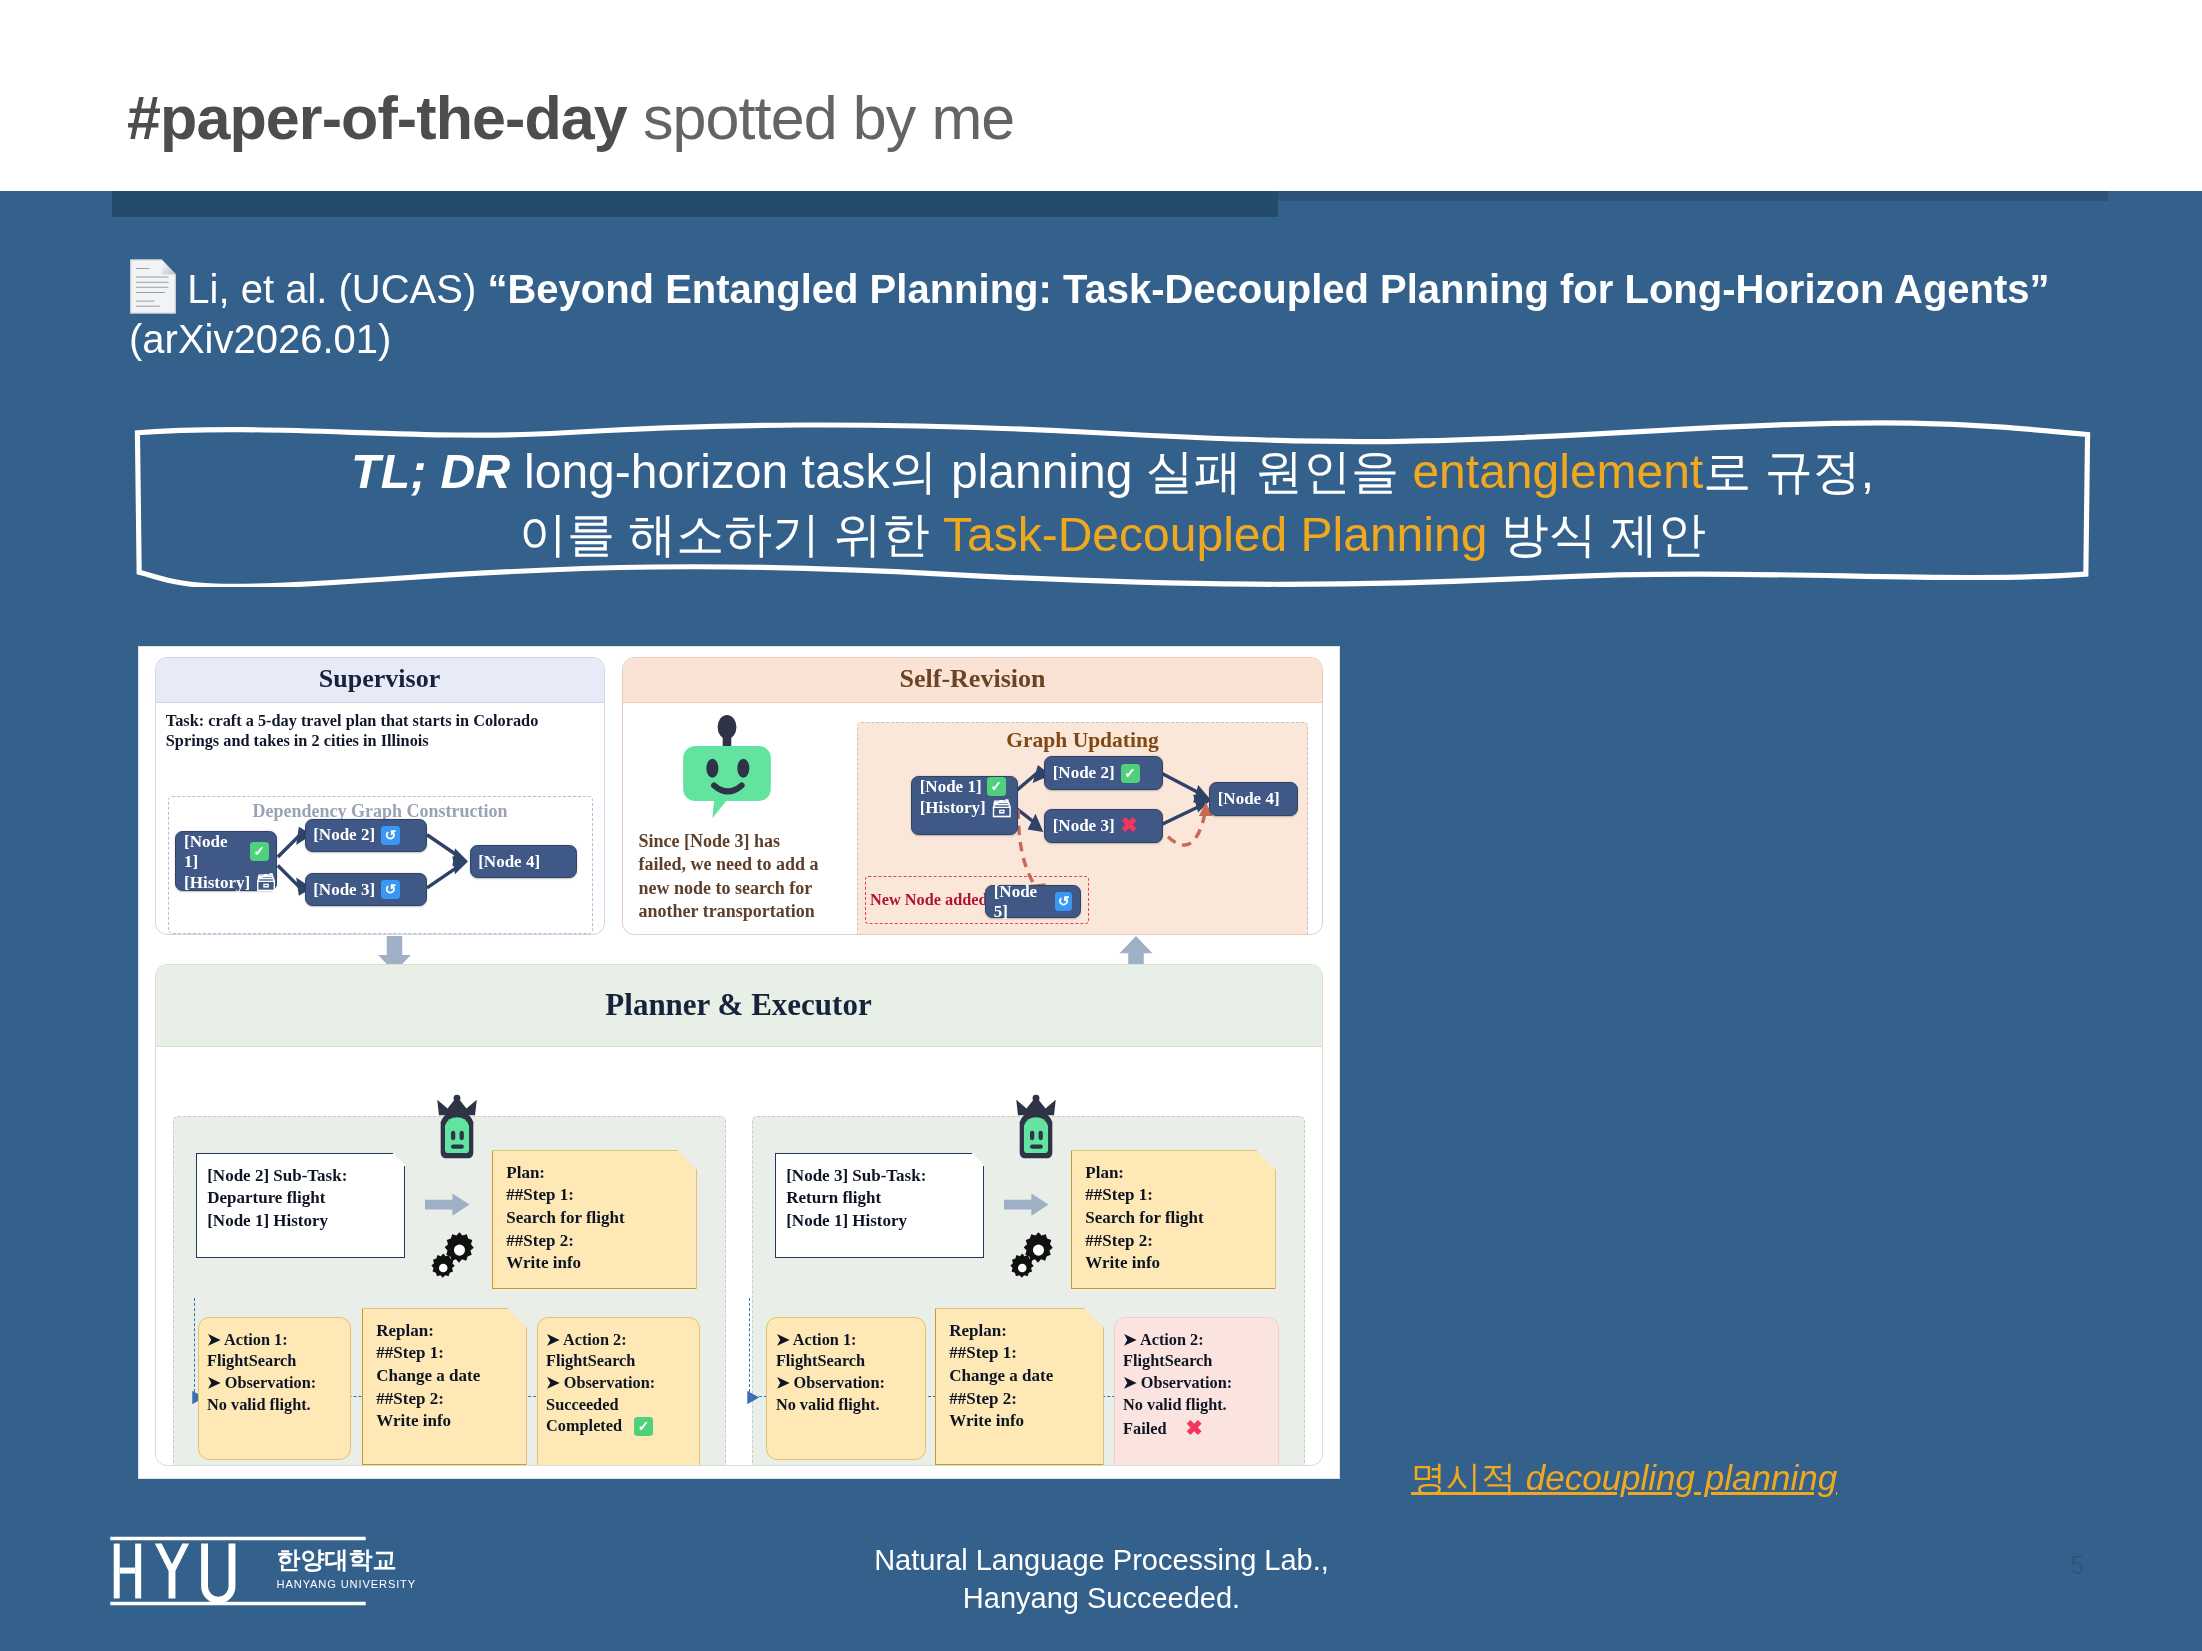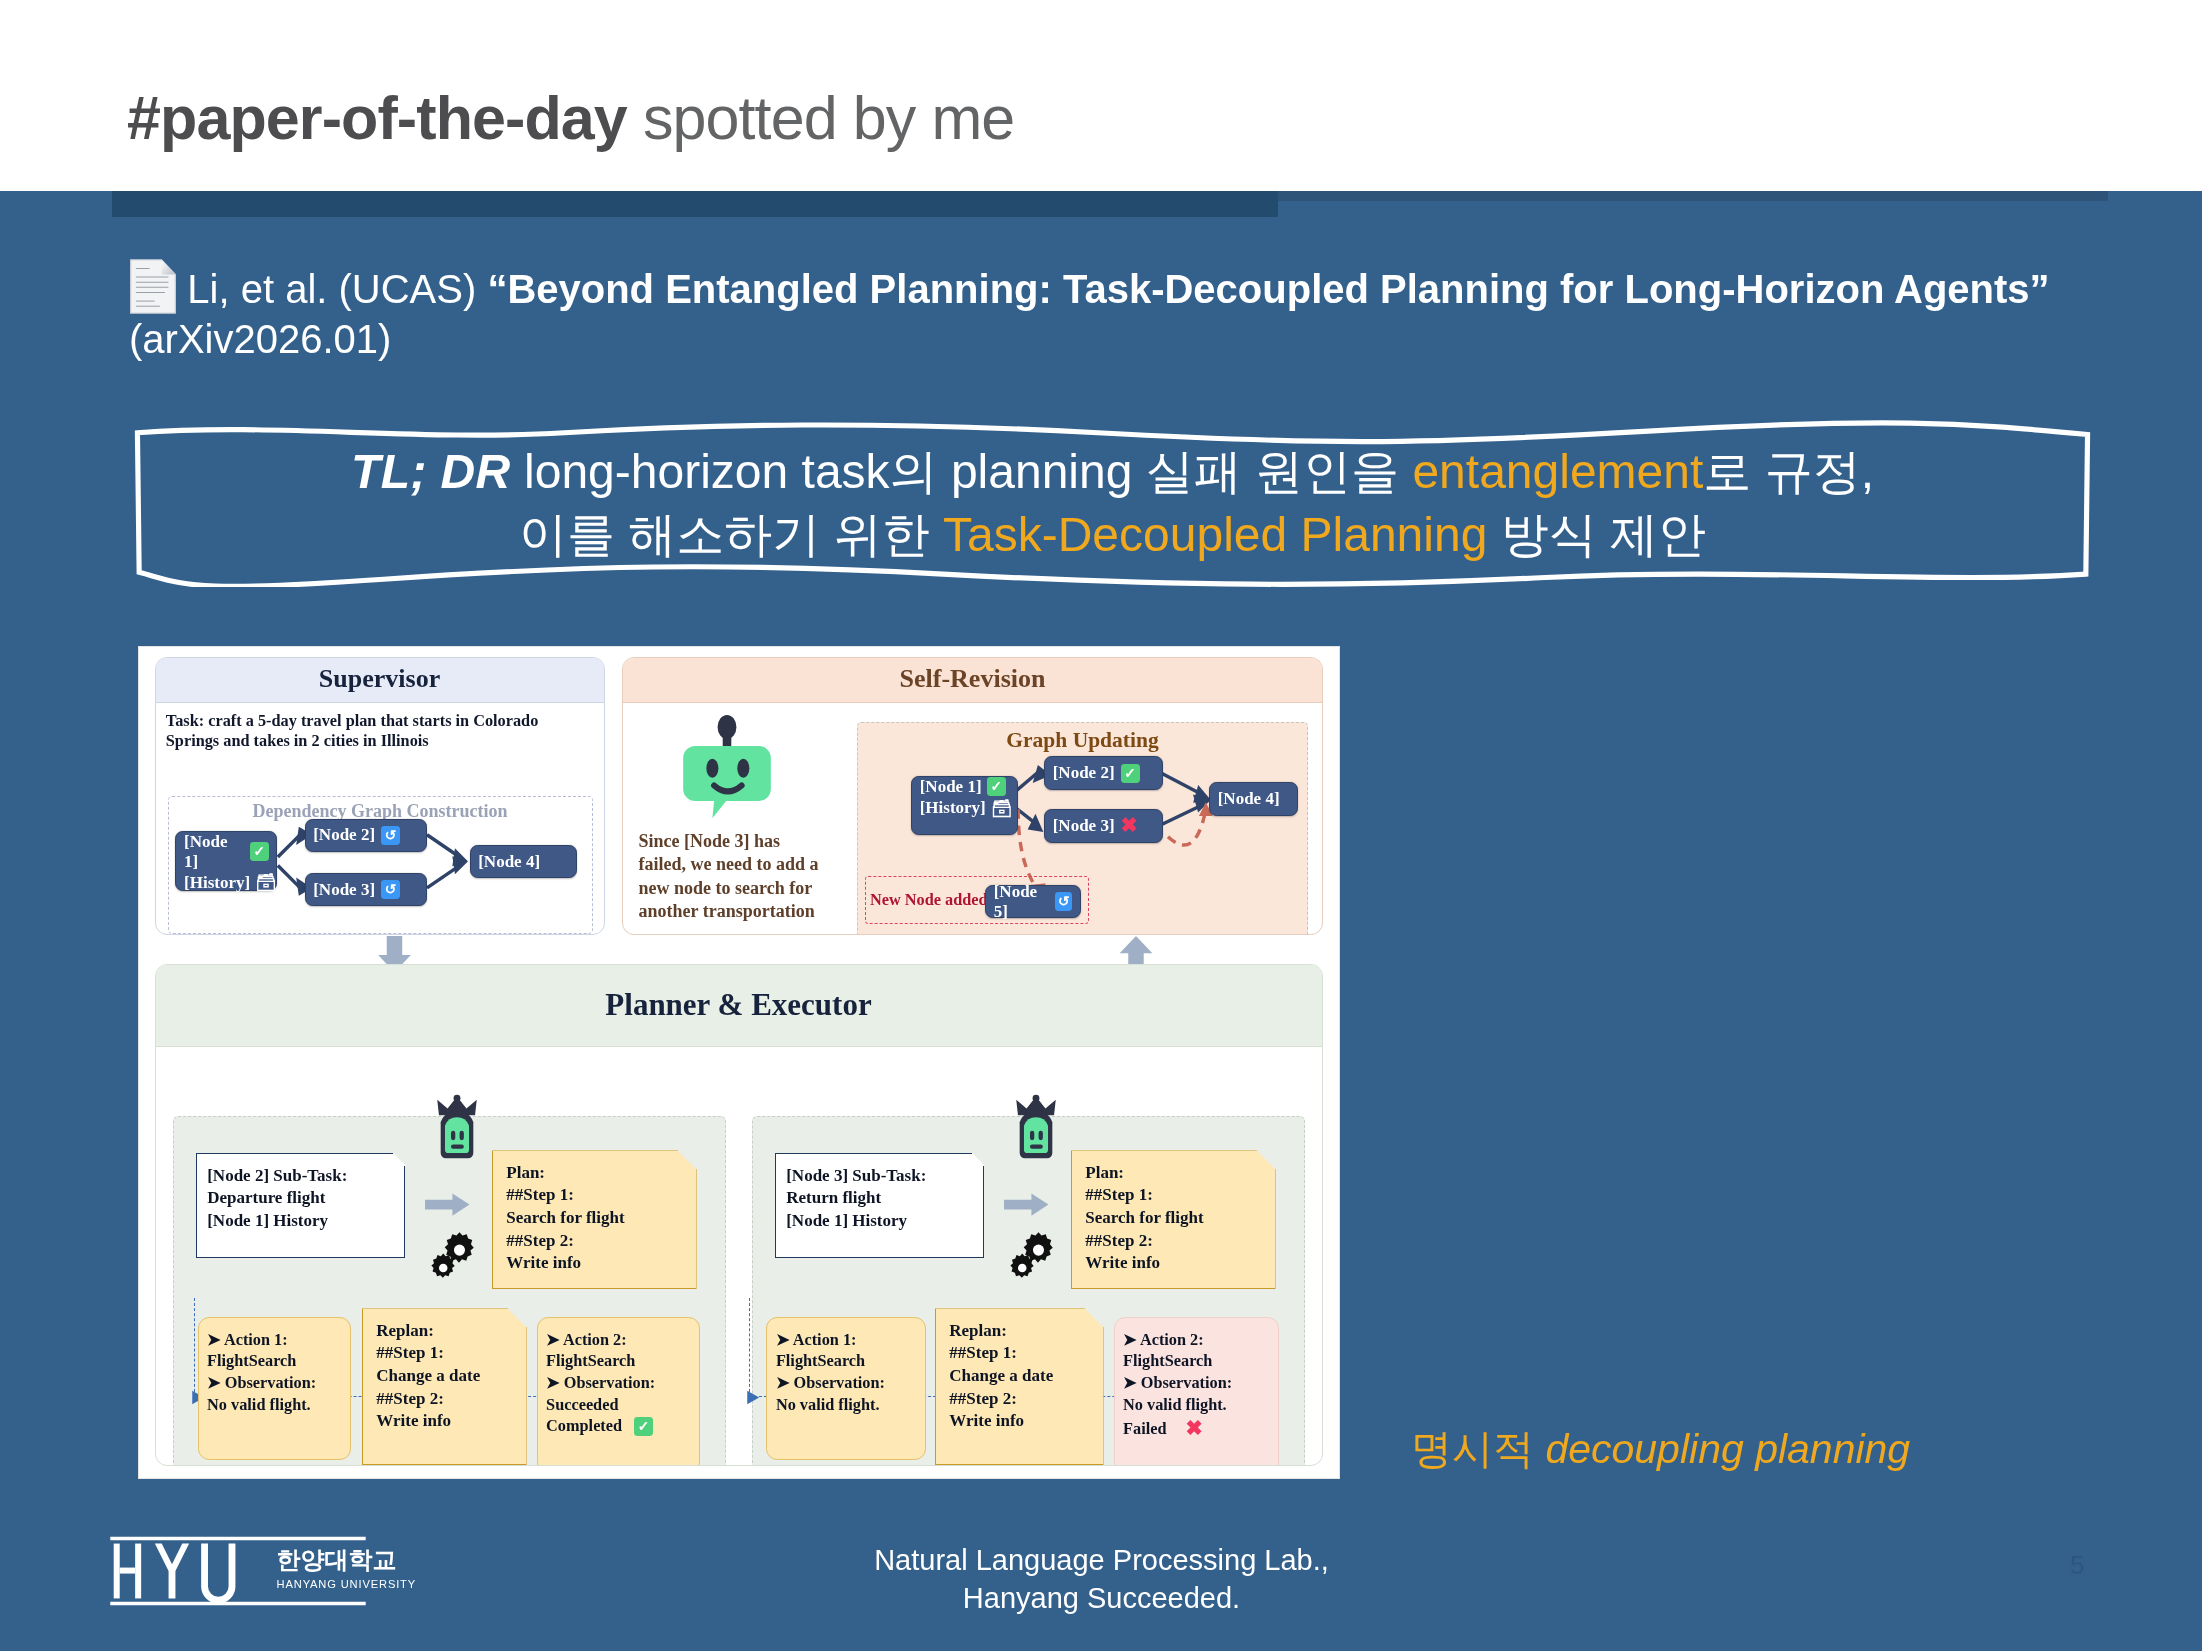--- a/index.html
+++ b/index.html
@@ -149,22 +149,23 @@
   .pill.fail{background:#fbe3e0;border-color:#f0cfc9;}
   .arrowR{
     position:absolute;width:45px;height:22.4px;
     background:#9fb0c6;
     clip-path:polygon(0 28%, 62% 28%, 62% 0, 100% 50%, 62% 100%, 62% 72%, 0 72%);
   }
   .gears{position:absolute;width:53px;height:53px;}
   .dashblue{position:absolute;border:1.7px dashed #3b6fb5;border-right:none;border-top:none;}
   
   #kornote{
-    position:absolute;left:1411px;top:1422px;font-size:41px;color:#f0a81e;
+    position:absolute;left:1411px;top:1455px;font-size:35px;color:#f0a81e;
     white-space:nowrap;
+    text-decoration:underline;
   }
   #kornote i{font-style:italic;}
   
   #hyu{position:absolute;left:108px;top:1535px;width:344px;height:72px;}
   #labtext{
     position:absolute;left:740px;top:1542px;width:723px;text-align:center;
     color:#ffffff;font-size:29px;line-height:1.30;
   }
   #pagenum{
     position:absolute;left:2070px;top:1550px;font-size:26px;color:#2e567d;

